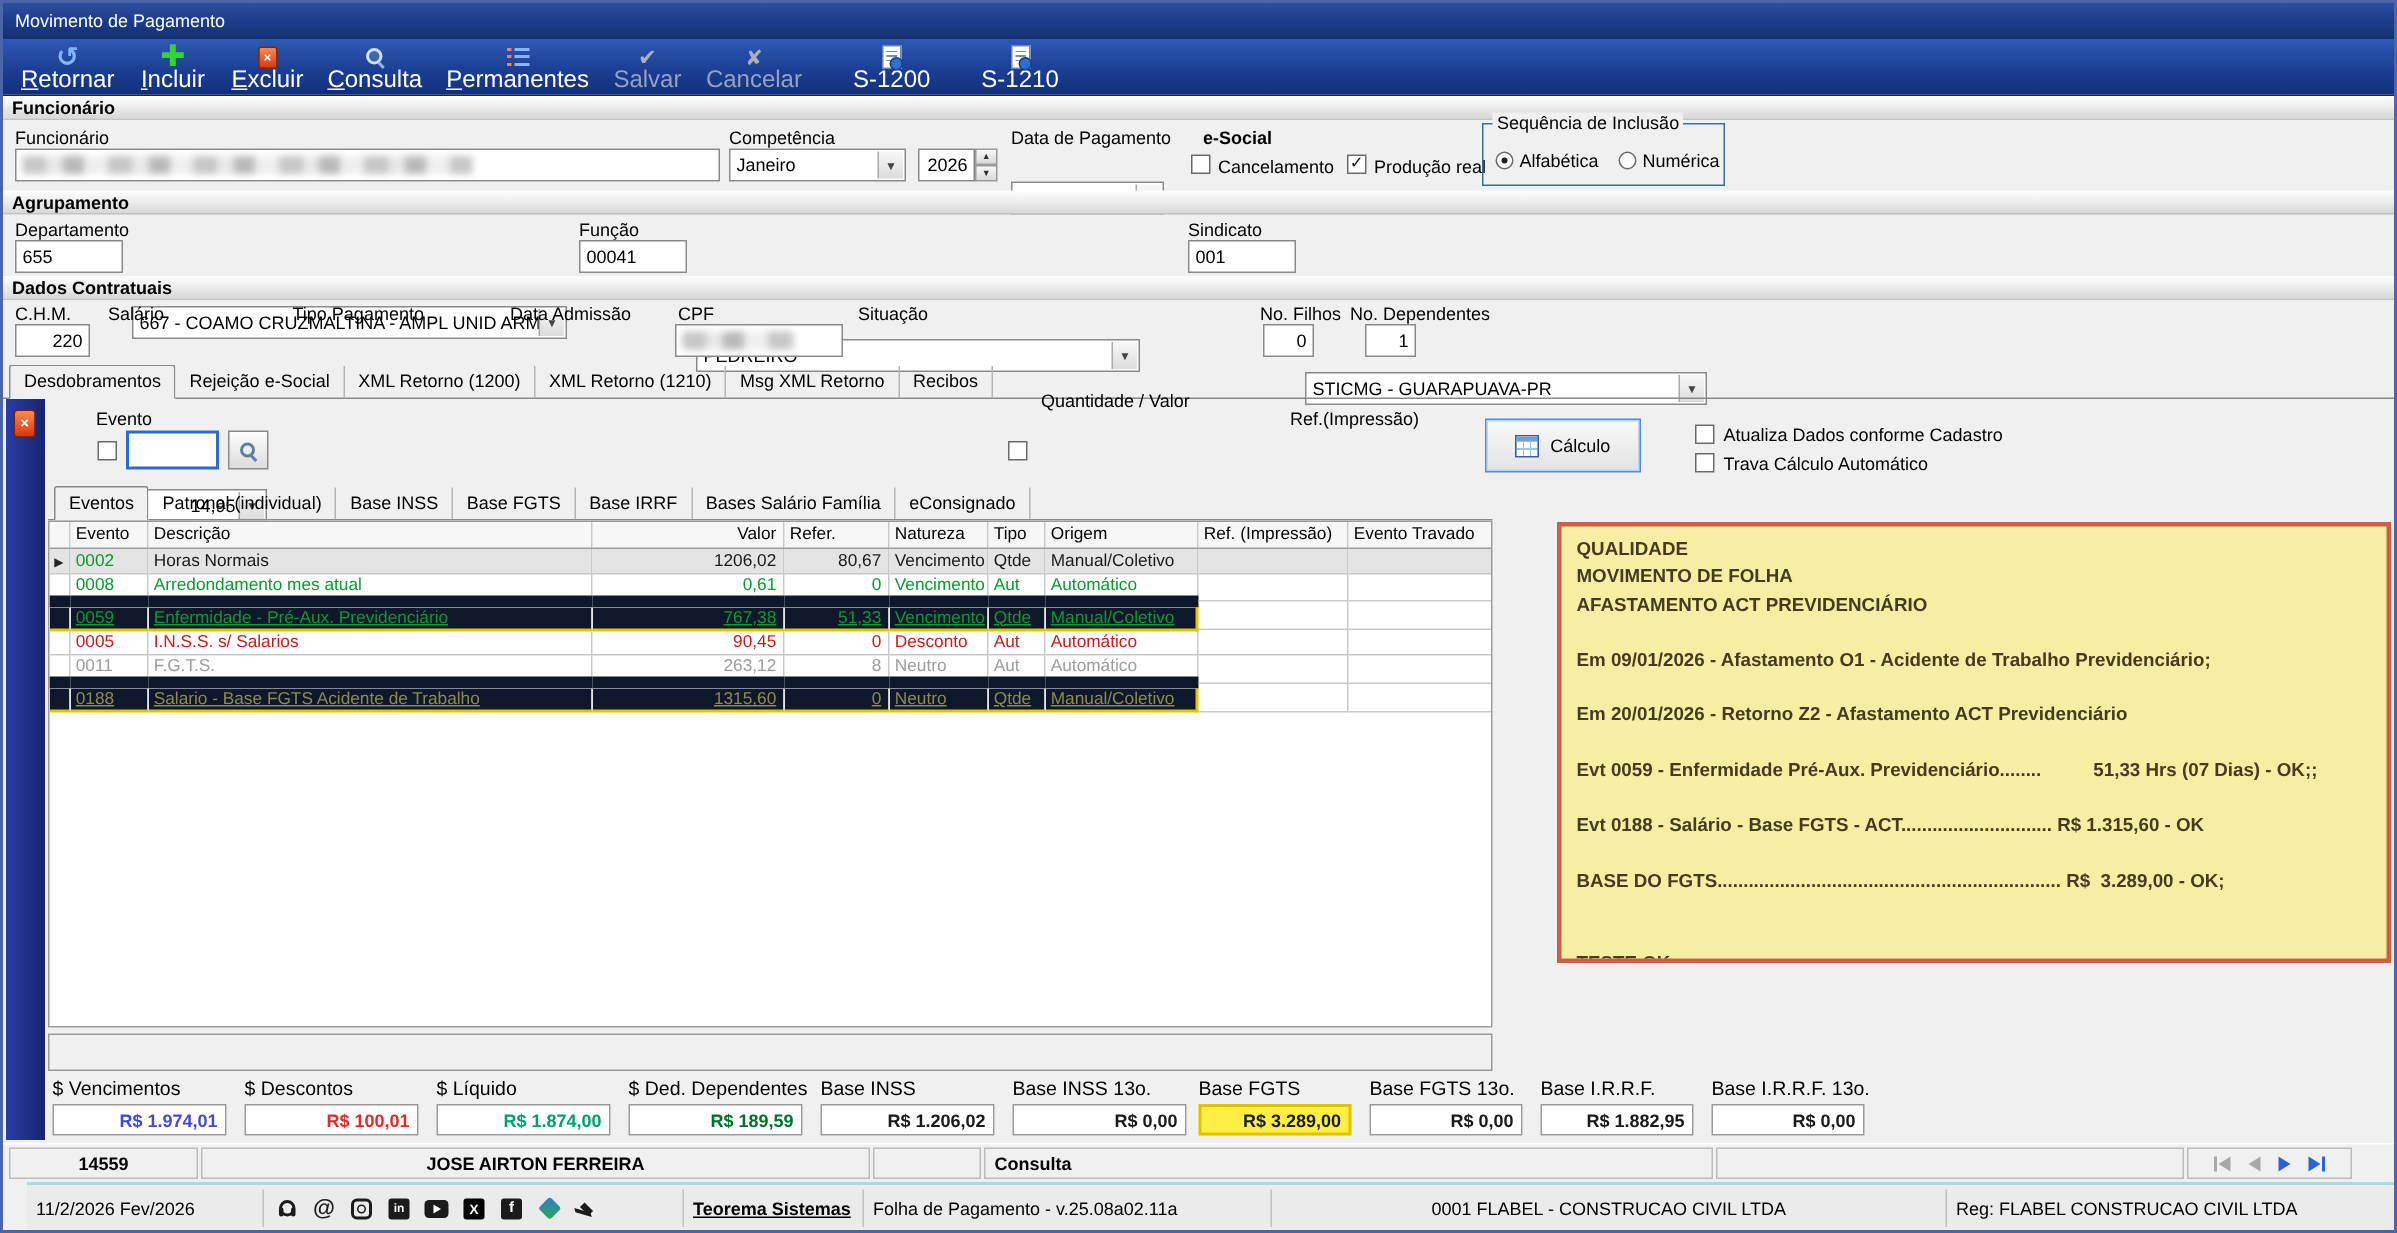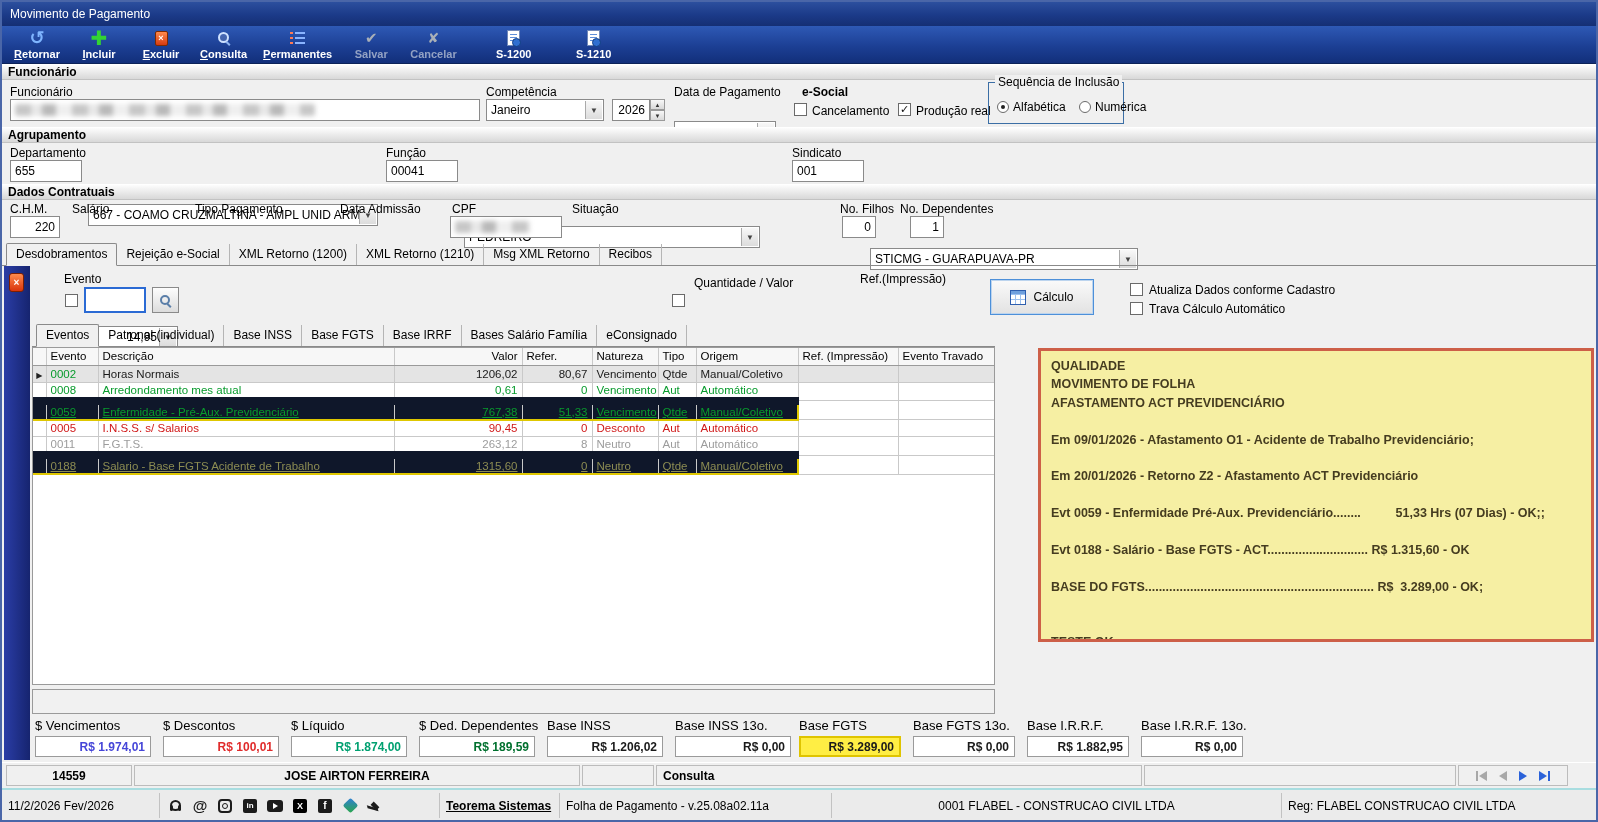--- a/index.html
+++ b/index.html
@@ -6,21 +6,21 @@
   *{box-sizing:border-box;font-family:"Liberation Sans","DejaVu Sans",sans-serif;}
   .window{position:relative;width:1598px;height:822px;background:#f0f0f0;border:2px solid #4a66a8;overflow:hidden;}
   .abs{position:absolute;}
 
   
   .titlebar{left:0;top:0;right:0;height:24px;background:linear-gradient(180deg,#2c4f9e 0%,#1b3a88 55%,#152f74 100%);color:#fff;font-size:12px;display:flex;align-items:center;padding-left:8px;}
 
   
   .toolbar{left:0;top:24px;right:0;height:38px;background:linear-gradient(180deg,#2e59b5 0%,#1c3f94 55%,#122f7a 100%);display:flex;align-items:center;padding-left:6px;gap:4px;border-bottom:1px solid #0c2258;}
   .tbtn{min-width:58px;height:34px;display:flex;flex-direction:column;align-items:center;justify-content:center;gap:1px;cursor:pointer;padding:0 6px;}
-  .tb-label{display:block;color:#fff;font-size:11px;font-weight:bold;line-height:12px;}
+  .tb-label{display:block;color:#fff;font-size:16px;font-weight:normal;line-height:12px;}
   .tb-label.key::first-letter{text-decoration:underline;}
   .tbtn.disabled .tb-label{color:#93a2c4;}
   .tb-ic{height:17px;display:flex;align-items:center;justify-content:center;}
   .ic-back{color:#7fb5ff;font-size:18px;font-weight:bold;line-height:16px;}
   .ic-plus{color:#33d433;font-size:20px;font-weight:bold;line-height:16px;}
   .ic-delbox{width:13px;height:15px;background:linear-gradient(180deg,#ff8a4d,#d63a10);border:1px solid #7e2a00;border-radius:2px;color:#fff;font-size:9px;font-weight:bold;display:flex;align-items:center;justify-content:center;}
   .ic-delbox::before{content:"×";}
   .mag{position:relative;width:14px;height:14px;}
   .mag::before{content:"";position:absolute;left:1px;top:1px;width:7px;height:7px;border:2px solid #cfe2ff;border-radius:50%;background:rgba(255,255,255,.15);}
   .mag::after{content:"";position:absolute;left:10px;top:10px;width:5px;height:2px;background:#8fb4f0;transform:rotate(45deg);transform-origin:0 0;}
@@ -103,21 +103,21 @@
   
   .status1{left:0;top:760px;right:0;height:26px;background:#f0f0f0;border-top:1px solid #fff;}
   .s1-cell{position:absolute;top:2px;height:21px;border:1px solid #bcbcbc;display:flex;align-items:center;font-size:12px;color:#000;background:#f0f0f0;}
   .s1-cell.c{justify-content:center;font-weight:bold;}
   .nav-ic{display:flex;align-items:center;gap:1px;color:#a8a8a8;padding:0 4px;cursor:pointer;}
   .nav-ic.on{color:#2b62d9;}
   .tri-l{width:0;height:0;border-top:5px solid transparent;border-bottom:5px solid transparent;border-right:8px solid currentColor;}
   .tri-r{width:0;height:0;border-top:5px solid transparent;border-bottom:5px solid transparent;border-left:8px solid currentColor;}
   .nbar{width:2px;height:10px;background:currentColor;}
 
-  .status2{left:0;top:786px;right:0;height:32px;background:#ebebeb;border-top:2px solid #a8dde0;}
+  .status2{left:16px;top:786px;right:0;height:32px;background:#ebebeb;border-top:2px solid #a8dde0;}
   .s2-cell{position:absolute;top:3px;height:25px;display:flex;align-items:center;font-size:12px;color:#000;border-right:1px solid #c2c2c2;padding:0 6px;white-space:nowrap;}
   .s2-cell.c{justify-content:center;}
   .link{text-decoration:underline;font-weight:bold;cursor:pointer;}
 
   
   .fic{width:18px;height:18px;display:flex;align-items:center;justify-content:center;cursor:pointer;}
   .ic-head{width:11px;height:11px;border:2px solid #1b1b1b;border-radius:50%;position:relative;}
   .ic-head::before,.ic-head::after{content:"";position:absolute;bottom:-2px;width:3px;height:6px;background:#1b1b1b;border-radius:2px;}
   .ic-head::before{left:-2px;}.ic-head::after{right:-2px;}
   .ic-at::before{content:"@";font-size:15px;font-weight:bold;color:#1b1b1b;}
@@ -213,21 +213,21 @@
     </div>
   <div class="abs lbl" style="left:672px;top:83px;">Data de Pagamento</div>
   <div class="abs combo" style="left:672px;top:97px;width:102px;">
       <span>31/01/2026</span>
     </div>
   <div class="abs lbl b" style="left:800px;top:83px;">e-Social</div>
   <div class="abs cb" style="left:792px;top:101px;"></div>
   <div class="abs lbl" style="left:810px;top:102px;">Cancelamento</div>
   <div class="abs cb on" style="left:896px;top:101px;"></div>
   <div class="abs lbl" style="left:914px;top:102px;">Produção real</div>
-  <div class="abs" style="left:986px;top:80px;width:136px;height:42px;border:1px solid #3b6ea5;">
+  <div class="abs" style="left:986px;top:80px;width:162px;height:42px;border:1px solid #3b6ea5;">
     <div class="lbl" style="position:absolute;left:6px;top:-8px;background:#f0f0f0;padding:0 3px;">Sequência de Inclusão</div>
     <div class="rb on" style="position:absolute;left:8px;top:18px;"></div>
     <div class="lbl" style="position:absolute;left:24px;top:17px;">Alfabética</div>
     <div class="rb" style="position:absolute;left:90px;top:18px;"></div>
     <div class="lbl" style="position:absolute;left:106px;top:17px;">Numérica</div>
   </div>
 
   <div class="abs grp-hdr" style="top:125px;">
       <span>Agrupamento</span>
     </div>
@@ -306,21 +306,21 @@
   <div class="abs input" style="left:82px;top:285px;width:62px;height:26px;border:2px solid #2a6ad4;">
       <span></span>
     </div>
   <div class="abs btn-search" style="left:150px;top:285px;">
       <span class="mag2"></span>
     </div>
   <div class="abs combo" style="left:183px;top:285px;width:478px;height:26px;">
       <span></span>
     </div>
   <div class="abs cb" style="left:670px;top:292px;"></div>
-  <div class="abs lbl" style="left:692px;top:274px;">Quantidade / Valor</div>
+  <div class="abs lbl" style="left:692px;top:258px;">Quantidade / Valor</div>
   <div class="abs combo num" style="left:692px;top:285px;width:108px;height:26px;">
       <span style="margin-left:auto;">0</span>
     </div>
   <div class="abs lbl" style="left:858px;top:270px;">Ref.(Impressão)</div>
   <div class="abs combo num" style="left:858px;top:285px;width:96px;height:26px;">
       <span style="margin-left:auto;">0</span>
     </div>
   <div class="abs btn-calc" style="left:988px;top:277px;">
     <span class="calc-ic"></span>
     <span>Cálculo</span>

